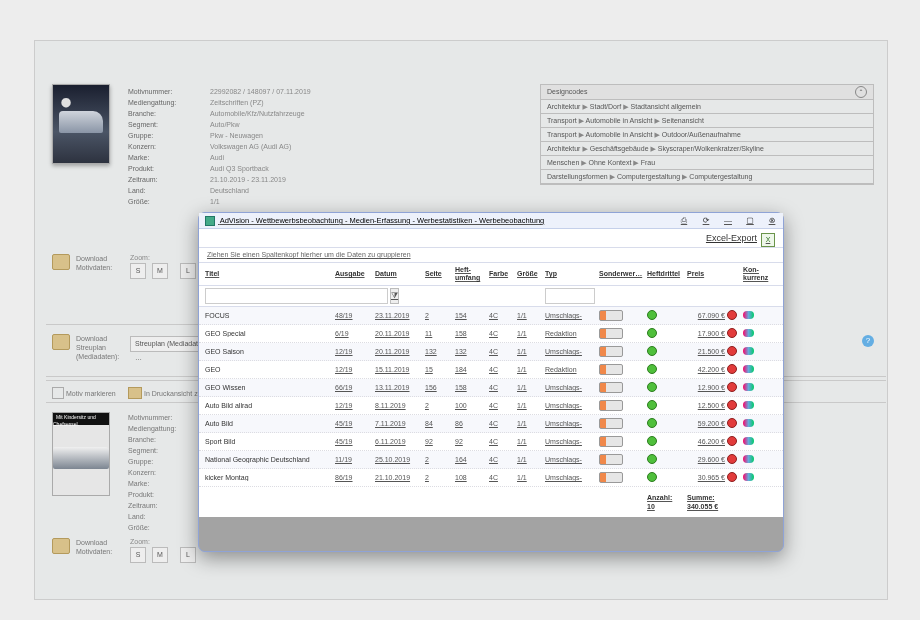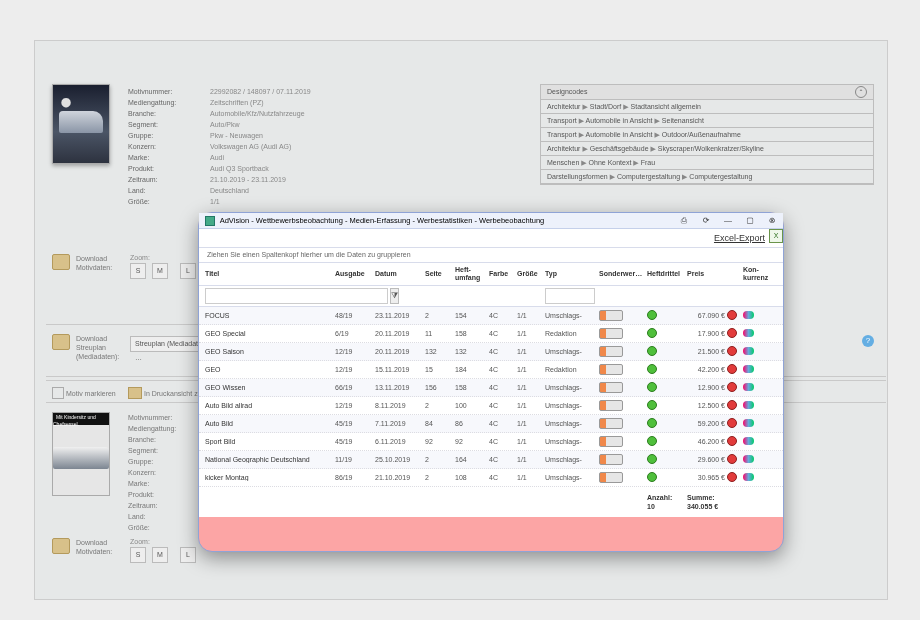--- a/index.html
+++ b/index.html
@@ -84,34 +84,35 @@
   }
   .thumb2 .blackbar { height:12px; background:#111; }
   .thumb2 .car2 { margin-top: 22px; height: 22px; background: linear-gradient(180deg,#f0f0f0,#7c8591); border-radius: 2px 4px 2px 2px;}
   .meta2 { position:absolute; left:128px; top:412px; width:80px; line-height:11px; color:#777; }
 
   .help { position:absolute; right: 46px; top: 335px; width:12px; height:12px; border-radius:50%; background:#64aee3; color:#fff; font-size:8px; text-align:center; line-height:12px; }
 
   
   .dialog {
     position:absolute; left:198px; top:212px; width:584px; height:338px;
-    background:#fca5a5; border:1px solid #8fa3d6; border-radius:14px;
+    background:#a3a3a3; border:1px solid #8fa3d6; border-radius:7px;
     box-shadow: 0 6px 20px rgba(0,0,0,0.4);
+    text-decoration: underline;
   }
   .dialog .titlebar {
     height:15px; padding:0 6px; line-height:15px;
     display:flex; align-items:center; justify-content:space-between;
     background:#edf1fb; border-bottom:1px solid #c5d0ea;
   }
   .dialog .titlebar .ti { color:#000; font-size:7.5px; white-space:nowrap; }
   .dialog .titlebar .wbtns { display:flex; gap:12px; color:#333; font-size:8px; }
   .dialog .titlebar .wbtn { width:10px; text-align:center; cursor:pointer; }
   .dialog .subbar {
-    height:18px; padding:0 0; line-height:18px; background:#fff;
-    display:flex; justify-content:flex-end; align-items:flex-start; gap:4px;
+    height:18px; padding:0 8px; line-height:18px; background:#fff;
+    display:flex; justify-content:flex-end; align-items:flex-end; gap:4px;
     border-bottom: 1px solid #d8dceb;
   }
   .dialog .subbar .xlbl { color:#333; text-decoration:underline; font-size:9px; }
   .dialog .subbar .xicon {
     width:12px; height:12px; border:1px solid #6a944a; display:flex; align-items:center; justify-content:center;
     color:#2c6e1e; font-size:7px; background:#eef7ea;
   }
   .dialog .grp {
     height:14px; line-height:14px; padding:0 8px; color:#666; background:#fff;
     border-bottom:1px solid #d8dceb;

